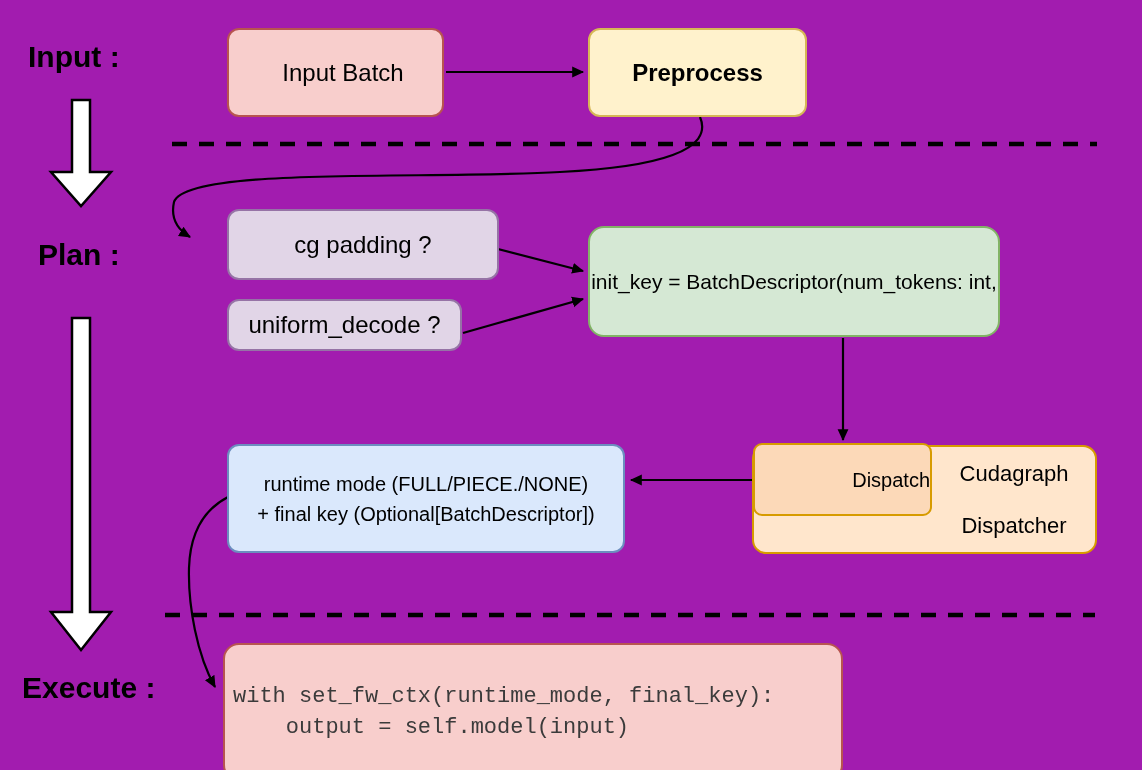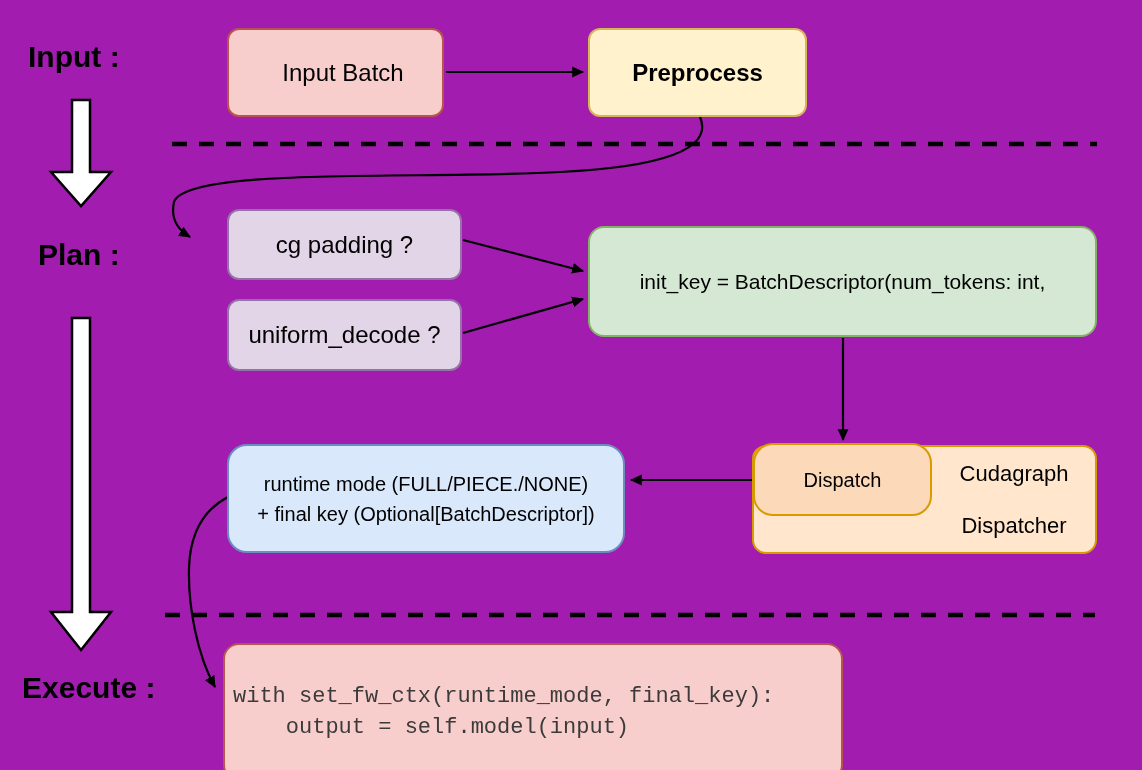--- a/index.html
+++ b/index.html
@@ -13,29 +13,29 @@
   }
   .node{
     position:absolute;box-sizing:border-box;border:2px solid;border-radius:12px;
     display:flex;align-items:center;justify-content:center;flex-direction:column;
     text-align:center;line-height:1.3;
   }
   .node-red   {background:#f8cecc;border-color:#b85450;padding-left:15px;}
   .node-yellow{background:#fff2cc;border-color:#d6b656;font-weight:bold;}
   .node-purple{background:#e1d5e7;border-color:#9673a6;}
   .node-green {background:#d5e8d4;border-color:#82b366;border-radius:16px;}
-  .node-blue  {background:#dae8fc;border-color:#6c8ebf;border-radius:20px;}
+  .node-blue  {background:#dae8fc;border-color:#6c8ebf;border-radius:12px;}
   .node-orange{background:#ffe6cc;border-color:#d79b00;border-radius:14px;}
-  .node-dispatch{background:#fcd9b8;border-color:#d79b00;border-radius:20px;}
+  .node-dispatch{background:#fcd9b8;border-color:#d79b00;border-radius:9px;align-items:flex-end;}
 
   .n-input-batch   {left:227px;top:28px; width:217px;height:89px; font-size:24px;}
   .n-preprocess    {left:588px;top:28px; width:219px;height:89px; font-size:24px;}
-  .n-cg-padding    {left:227px;top:209px;width:235px;height:71px; font-size:24px;}
-  .n-uniform-decode{left:227px;top:299px;width:235px;height:72px; font-size:24px;}
-  .n-init-key      {left:588px;top:226px;width:509px;height:111px;font-size:21px;line-height:29px;}
+  .n-cg-padding    {left:227px;top:209px;width:272px;height:71px; font-size:24px;}
+  .n-uniform-decode{left:227px;top:299px;width:235px;height:52px; font-size:24px;}
+  .n-init-key      {left:588px;top:226px;width:412px;height:111px;font-size:21px;line-height:29px;}
   .n-cudagraph     {left:752px;top:445px;width:345px;height:109px;font-size:22px;}
   .n-dispatch      {left:753px;top:443px;width:179px;height:73px; font-size:20px;}
   .n-runtime-mode  {left:227px;top:444px;width:398px;height:109px;font-size:20px;line-height:30px;}
   .n-execute-code  {
     left:223px;top:643px;width:620px;height:138px;border-radius:16px;
     font-family:"Liberation Mono","DejaVu Sans Mono",monospace;font-size:22px;
     color:#3b3b3b;align-items:flex-start;justify-content:center;text-align:left;
     padding-left:8px;line-height:31px;
   }
   .cudagraph-text{

